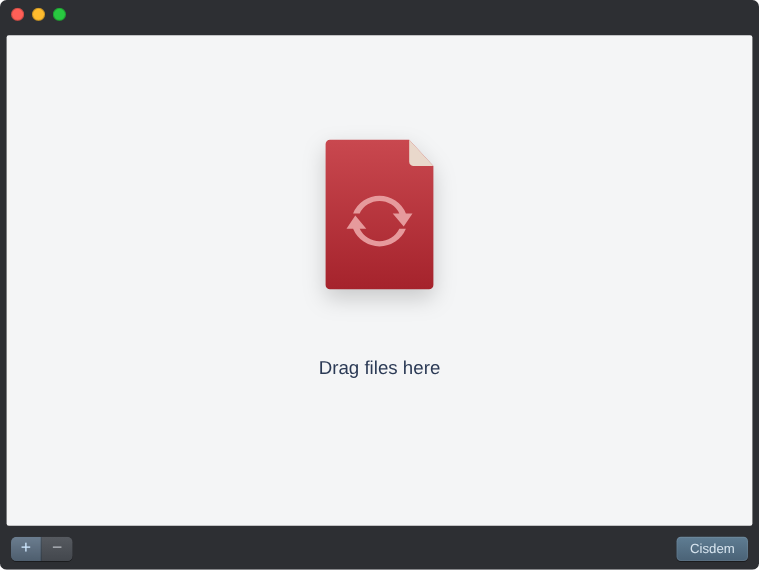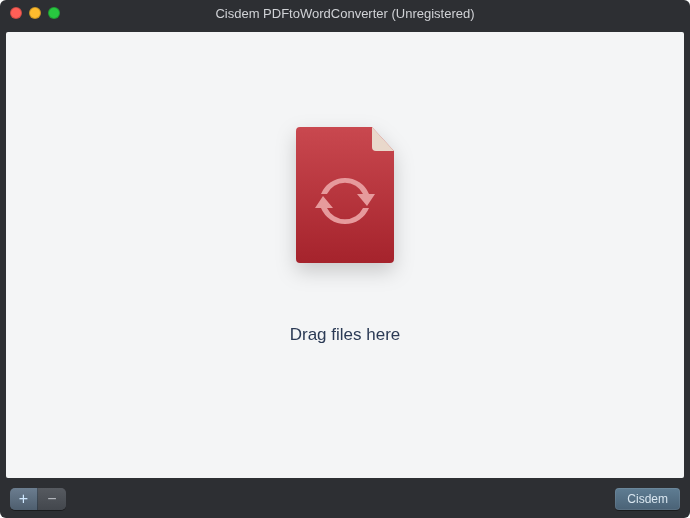--- a/index.html
+++ b/index.html
@@ -100,21 +100,20 @@
 <body>
 
 <div class="window">
 
   <div class="title-bar">
     <div class="traffic-lights">
       <div class="tl red"></div>
       <div class="tl yellow"></div>
       <div class="tl green"></div>
     </div>
-    <div class="title-text">Cisdem PDFtoWordConverter (Unregistered)</div>
   </div>
 
   <div class="content">
     <div class="drop-zone">
       <div class="file-icon-wrap">
         <svg viewBox="0 0 110 140" width="110" height="140">
           <defs>
             <linearGradient id="gfile" x1="0" y1="0" x2="0" y2="1">
               <stop offset="0" stop-color="#c9484f"></stop>
               <stop offset="1" stop-color="#a5232c"></stop>

